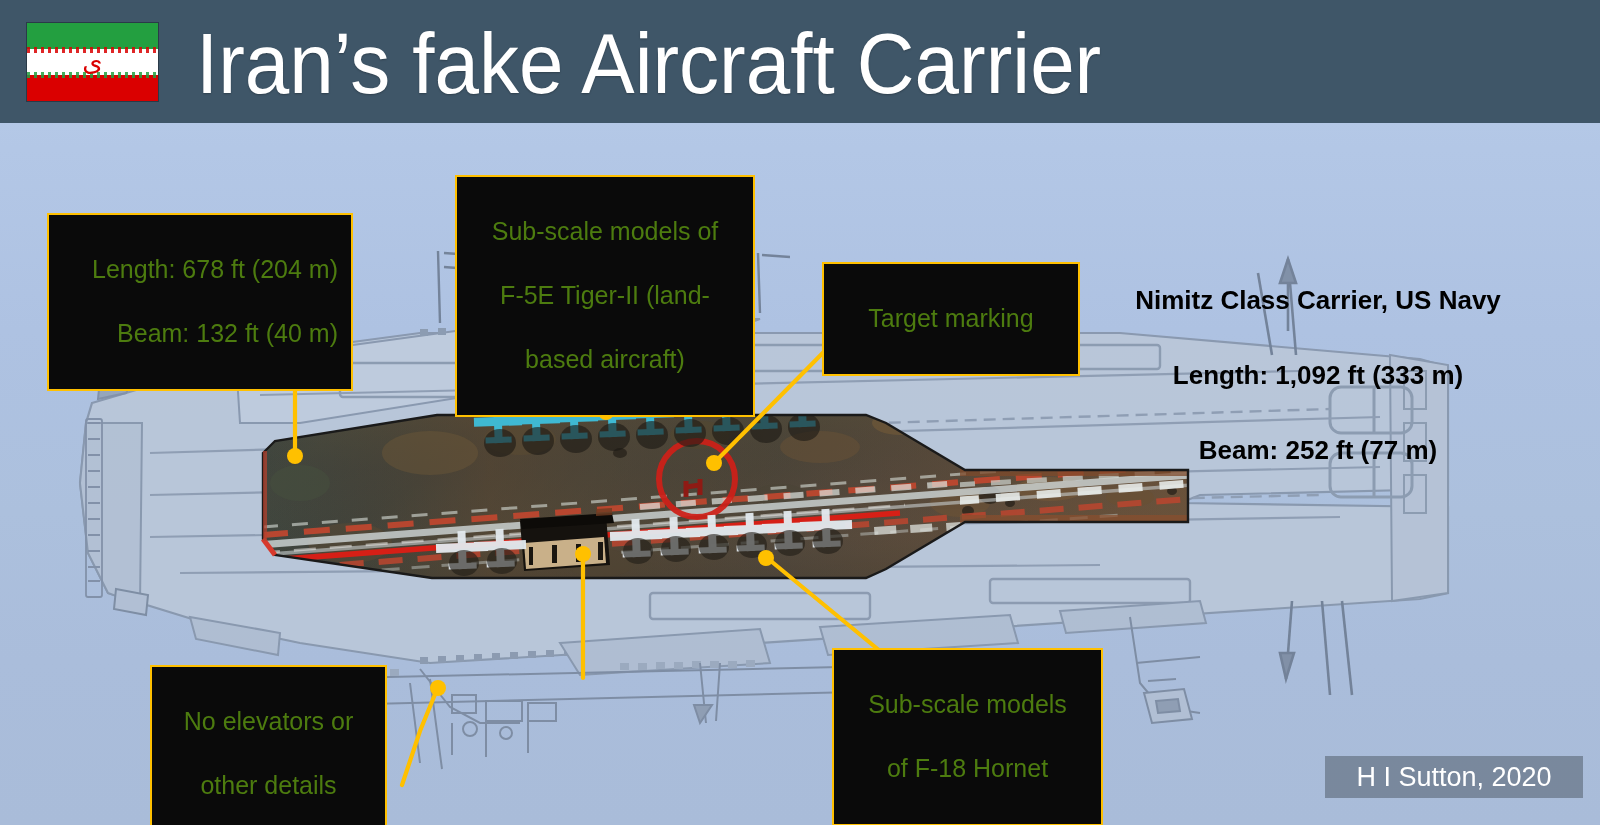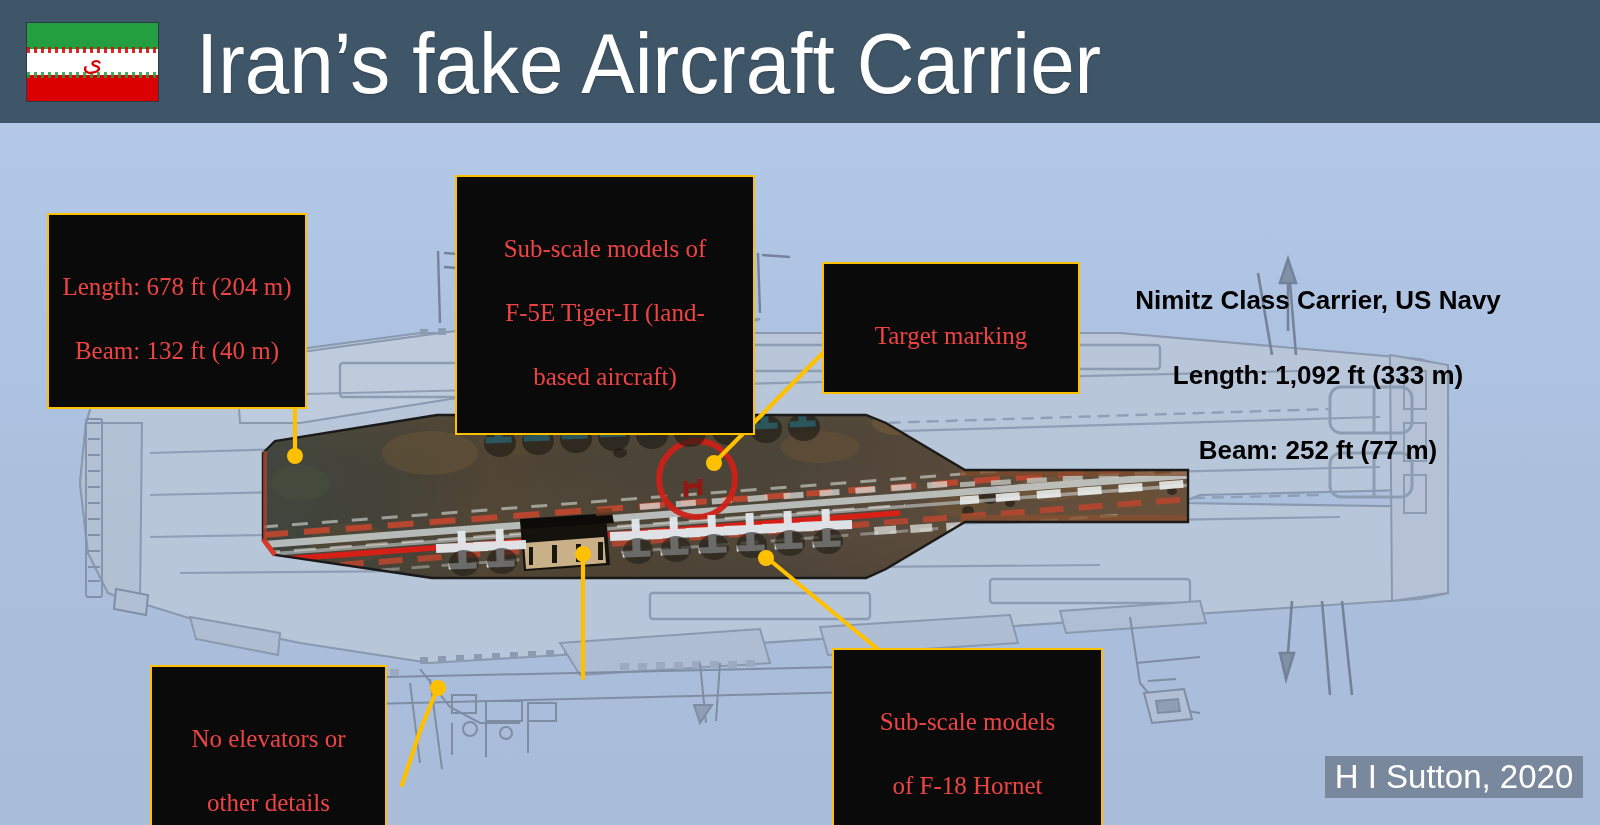--- a/index.html
+++ b/index.html
@@ -76,32 +76,32 @@
 
   
   #ship-layer { position:absolute; left:0; top:123px; width:1600px; height:702px; z-index:10; }
   #ship-svg { position:absolute; left:0; top:0; width:1600px; height:702px; }
 
   
   .callout {
     position:absolute;
     background:#0a0a0a;
     border:2px solid #ffc000;
-    color:#ef4444;
+    color:#4d7c0f;
     font-size:25px;
     line-height:32px;
-    padding:24px 13px 8px 13px;
+    padding:6px 13px 8px 13px;
     text-align:center;
     white-space:pre-line;
     z-index:35;
-    font-family:Liberation Serif, serif;
+    font-family:Liberation Sans, sans-serif;
   }
   .callout .ln { display:block; }
 
-  #callout-dims      { left:47px;  top:213px; width:260px; }
+  #callout-dims      { left:47px;  top:213px; width:306px;text-align:right; }
   #callout-f5e       { left:455px; top:175px; width:300px; }
   #callout-target    { left:822px; top:262px; width:258px; }
   #callout-elevators { left:150px; top:665px; width:237px; }
   #callout-island    { left:482px; top:678px; width:233px; }
   #callout-f18       { left:832px; top:648px; width:271px; }
 
   
   #nimitz-text {
     position:absolute; left:1118px; top:243px; width:400px;
     text-align:center; color:#000000;
@@ -109,21 +109,21 @@
     z-index:35;
   }
   #nimitz-text .ln { display:block; white-space:nowrap;margin-top:40px; }
 
   
   #credit {
     position:absolute; left:1325px; top:756px;
     width:258px; height:42px;
     background:rgba(108,122,140,.78);
     color:#ffffff;
-    font-size:33px; line-height:42px;
+    font-size:27px; line-height:42px;
     text-align:center;
     z-index:36;
   }
 </style>
 </head>
 <body>
 
 <div id="canvas">
 
   <div id="ship-layer">

